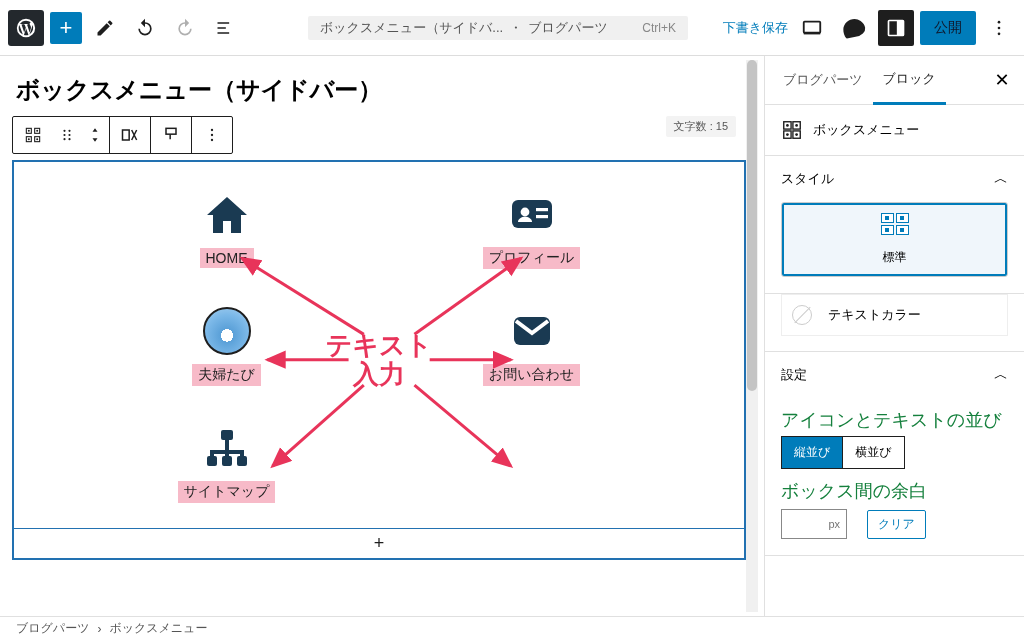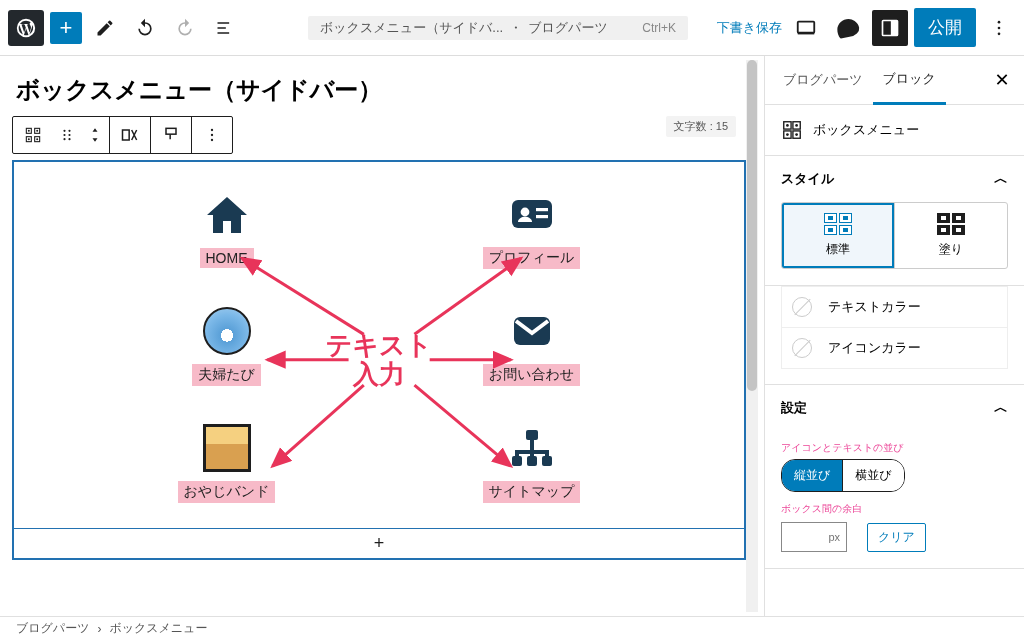--- a/index.html
+++ b/index.html
@@ -18,21 +18,21 @@
 .topbar{height:56px;border-bottom:1px solid var(--border);display:flex;align-items:center;padding:0 8px;gap:6px}
 .wp-logo{width:36px;height:36px;background:#23282d;border-radius:3px;display:flex;align-items:center;justify-content:center;color:#fff}
 .wp-logo svg{width:22px;height:22px;fill:#fff}
 .add-btn{width:32px;height:32px;background:var(--wp-blue);color:#fff;display:flex;align-items:center;justify-content:center;border-radius:2px;font-size:22px;font-weight:300;cursor:pointer}
 .tb-ico{width:34px;height:34px;display:flex;align-items:center;justify-content:center;cursor:pointer;color:#1e1e1e}
 .tb-ico svg{width:20px;height:20px;fill:currentColor}
 .doc-title{flex:0 0 380px;margin-left:60px;height:24px;background:#f0f0f0;border-radius:2px;display:flex;align-items:center;padding:0 12px;font-size:13px;color:#555;justify-content:center;gap:6px}
 .kbd{color:#888;font-size:12px;margin-left:auto}
 .spacer{flex:1}
 .draft-save{color:var(--wp-blue);font-size:13px;cursor:pointer;}
-.publish-btn{background:var(--wp-blue);color:#ffffff;border:none;padding:8px 14px;font-size:17px;border-radius:2px;cursor:pointer}
+.publish-btn{background:var(--wp-blue);color:#0f172a;border:none;padding:8px 14px;font-size:14px;border-radius:2px;cursor:pointer}
 .tb-right-ico{width:36px;height:36px;display:flex;align-items:center;justify-content:center;cursor:pointer}
 .tb-right-ico.active{background:#1e1e1e;color:#fff;border-radius:2px}
 .blob{width:22px;height:18px;background:#1e1e1e;border-radius:50% 50% 50% 10%/60% 60% 40% 40%;transform:rotate(-10deg)}
 
 
 .main{display:flex;height:calc(100% - 56px - 24px)}
 .canvas{flex:1;padding:12px 18px 0 12px;overflow:hidden;position:relative}
 .page-title{font-size:24px;font-weight:600;margin:6px 0 10px 4px}
 .charcount{position:absolute;right:28px;top:60px;background:#f3f3f3;padding:3px 8px;font-size:11px;color:#555;border-radius:2px}
 
@@ -64,43 +64,43 @@
 
 
 .sidebar{width:260px;border-left:1px solid var(--panel-border);display:flex;flex-direction:column;font-size:13px;overflow-y:auto}
 .tabs{display:flex;align-items:center;border-bottom:1px solid var(--panel-border);padding:0 8px}
 .tab{padding:14px 10px;cursor:pointer;color:#555}
 .tab.active{color:#1e1e1e;border-bottom:3px solid var(--wp-blue);font-weight:500;margin-bottom:-1px}
 .tab-close{margin-left:auto;width:28px;height:28px;display:flex;align-items:center;justify-content:center;cursor:pointer;font-size:18px}
 .block-id{display:flex;align-items:center;gap:10px;padding:14px 16px;border-bottom:1px solid var(--panel-border)}
 .block-id svg{width:22px;height:22px;fill:#1e1e1e}
 .panel{border-bottom:1px solid var(--panel-border)}
-.panel-h{display:flex;align-items:center;justify-content:space-between;padding:14px 16px;cursor:pointer;font-weight:700}
+.panel-h{display:flex;align-items:center;justify-content:space-between;padding:14px 16px;cursor:pointer;font-weight:400}
 .panel-h .chev{font-size:14px}
 .panel-b{padding:0 16px 16px}
 .style-opts{display:flex;gap:0;border:1px solid #ccc;border-radius:3px;overflow:hidden}
-.style-opt{flex:1;padding:10px 6px;text-align:center;cursor:pointer;font-size:12px;display:flex;flex-direction:column;align-items:center;gap:6px}
+.style-opt{flex:1;padding:10px 6px;text-align:center;cursor:pointer;font-size:12px;display:flex;flex-direction:column;align-items:center;gap:14px}
 .style-opt.sel{background:#f0f6fb;box-shadow:inset 0 0 0 2px var(--wp-blue)}
 .style-opt:not(:last-child){border-right:1px solid #ccc}
 .style-swatch{width:28px;height:22px;display:grid;grid-template-columns:1fr 1fr;grid-template-rows:1fr 1fr;gap:2px}
 .style-swatch.light div{background:#fff;border:1px solid var(--wp-blue);position:relative}
 .style-swatch.light div::after{content:"";position:absolute;inset:30%;background:var(--wp-blue)}
 .style-swatch.dark div{background:#1e1e1e;position:relative}
 .style-swatch.dark div::after{content:"";position:absolute;inset:30%;background:#fff}
 .color-row{display:flex;align-items:center;gap:16px;padding:10px 0;border:1px solid #eee;margin-bottom:-1px;padding-left:10px;cursor:pointer}
 .color-circle{width:20px;height:20px;border-radius:50%;border:1px solid #ccc;position:relative}
 .color-circle::after{content:"";position:absolute;left:50%;top:-2px;bottom:-2px;width:1px;background:#ccc;transform:rotate(45deg)}
-.btn-group{display:inline-flex;border:1px solid #1e1e1e;border-radius:14px;overflow:hidden}
+.btn-group{display:inline-flex;border:1px solid #1e1e1e;border-radius:0;overflow:hidden}
 .btn-group button{border:none;background:#fff;padding:7px 12px;font-size:12px;cursor:pointer}
 .btn-group button.sel{background:var(--wp-blue);color:#fff}
 .btn-group button:not(:last-child){border-right:1px solid #1e1e1e}
 .field-row{display:flex;align-items:center;gap:20px;margin-top:6px}
 .num-input{width:66px;height:30px;border:1px solid #888;padding:0 6px;font-size:11px;text-align:right}
 .clear-btn{border:1px solid var(--wp-blue);background:#fff;color:var(--wp-blue);padding:5px 10px;font-size:12px;border-radius:2px;cursor:pointer}
-.sub-label{font-size:10px;color:#ec4899;margin:10px 0 4px}
+.sub-label{font-size:18px;color:#15803d;margin:10px 0 4px}
 
 
 .breadcrumb{height:24px;border-top:1px solid var(--panel-border);display:flex;align-items:center;padding:0 16px;font-size:12px;color:#555;gap:8px}
 </style>
 </head>
 <body>
 
 <div class="topbar">
   <div class="wp-logo">
     <svg viewBox="0 0 24 24">
@@ -254,26 +254,20 @@
           <span class="lbl">夫婦たび</span>
         </div>
         <div class="cell">
           <div class="ico">
               <svg viewBox="0 0 24 24">
                 <rect x="3" y="5" width="18" height="14" rx="3"></rect>
                 <path d="M4 7l8 6 8-6" stroke="#fff" stroke-width="2" fill="none"></path>
               </svg>
             </div>
           <span class="lbl">お問い合わせ</span>
-        </div>
-        <div class="cell">
-          <div class="ico">
-              <div class="img-ico"></div>
-            </div>
-          <span class="lbl">おやじバンド</span>
         </div>
         <div class="cell">
           <div class="ico">
               <svg viewBox="0 0 24 24">
                 <rect x="9" y="3" width="6" height="5" rx="1"></rect>
                 <rect x="2" y="16" width="5" height="5" rx="1"></rect>
                 <rect x="9.5" y="16" width="5" height="5" rx="1"></rect>
                 <rect x="17" y="16" width="5" height="5" rx="1"></rect>
                 <path d="M12 8v4M4.5 16v-2h15v2M12 12v4" stroke="currentColor" stroke-width="2" fill="none"></path>
               </svg>
@@ -335,43 +329,30 @@
         <div class="style-opts">
           <div class="style-opt sel">
             <div class="style-swatch light">
                 <div></div>
                 <div></div>
                 <div></div>
                 <div></div>
               </div>
             <span>標準</span>
           </div>
-          <div class="style-opt">
-            <div class="style-swatch dark">
-                <div></div>
-                <div></div>
-                <div></div>
-                <div></div>
-              </div>
-            <span>塗り</span>
-          </div>
         </div>
       </div>
     </div>
 
     <div class="panel">
       <div class="panel-b">
         <div class="color-row">
           <div class="color-circle"></div>
           <span>テキストカラー</span>
         </div>
-        <div class="color-row">
-          <div class="color-circle"></div>
-          <span>アイコンカラー</span>
-        </div>
       </div>
     </div>
 
     <div class="panel">
       <div class="panel-h">
         <span>設定</span>
           <span class="chev">︿</span>
       </div>
       <div class="panel-b">
         <div class="sub-label">アイコンとテキストの並び</div>

